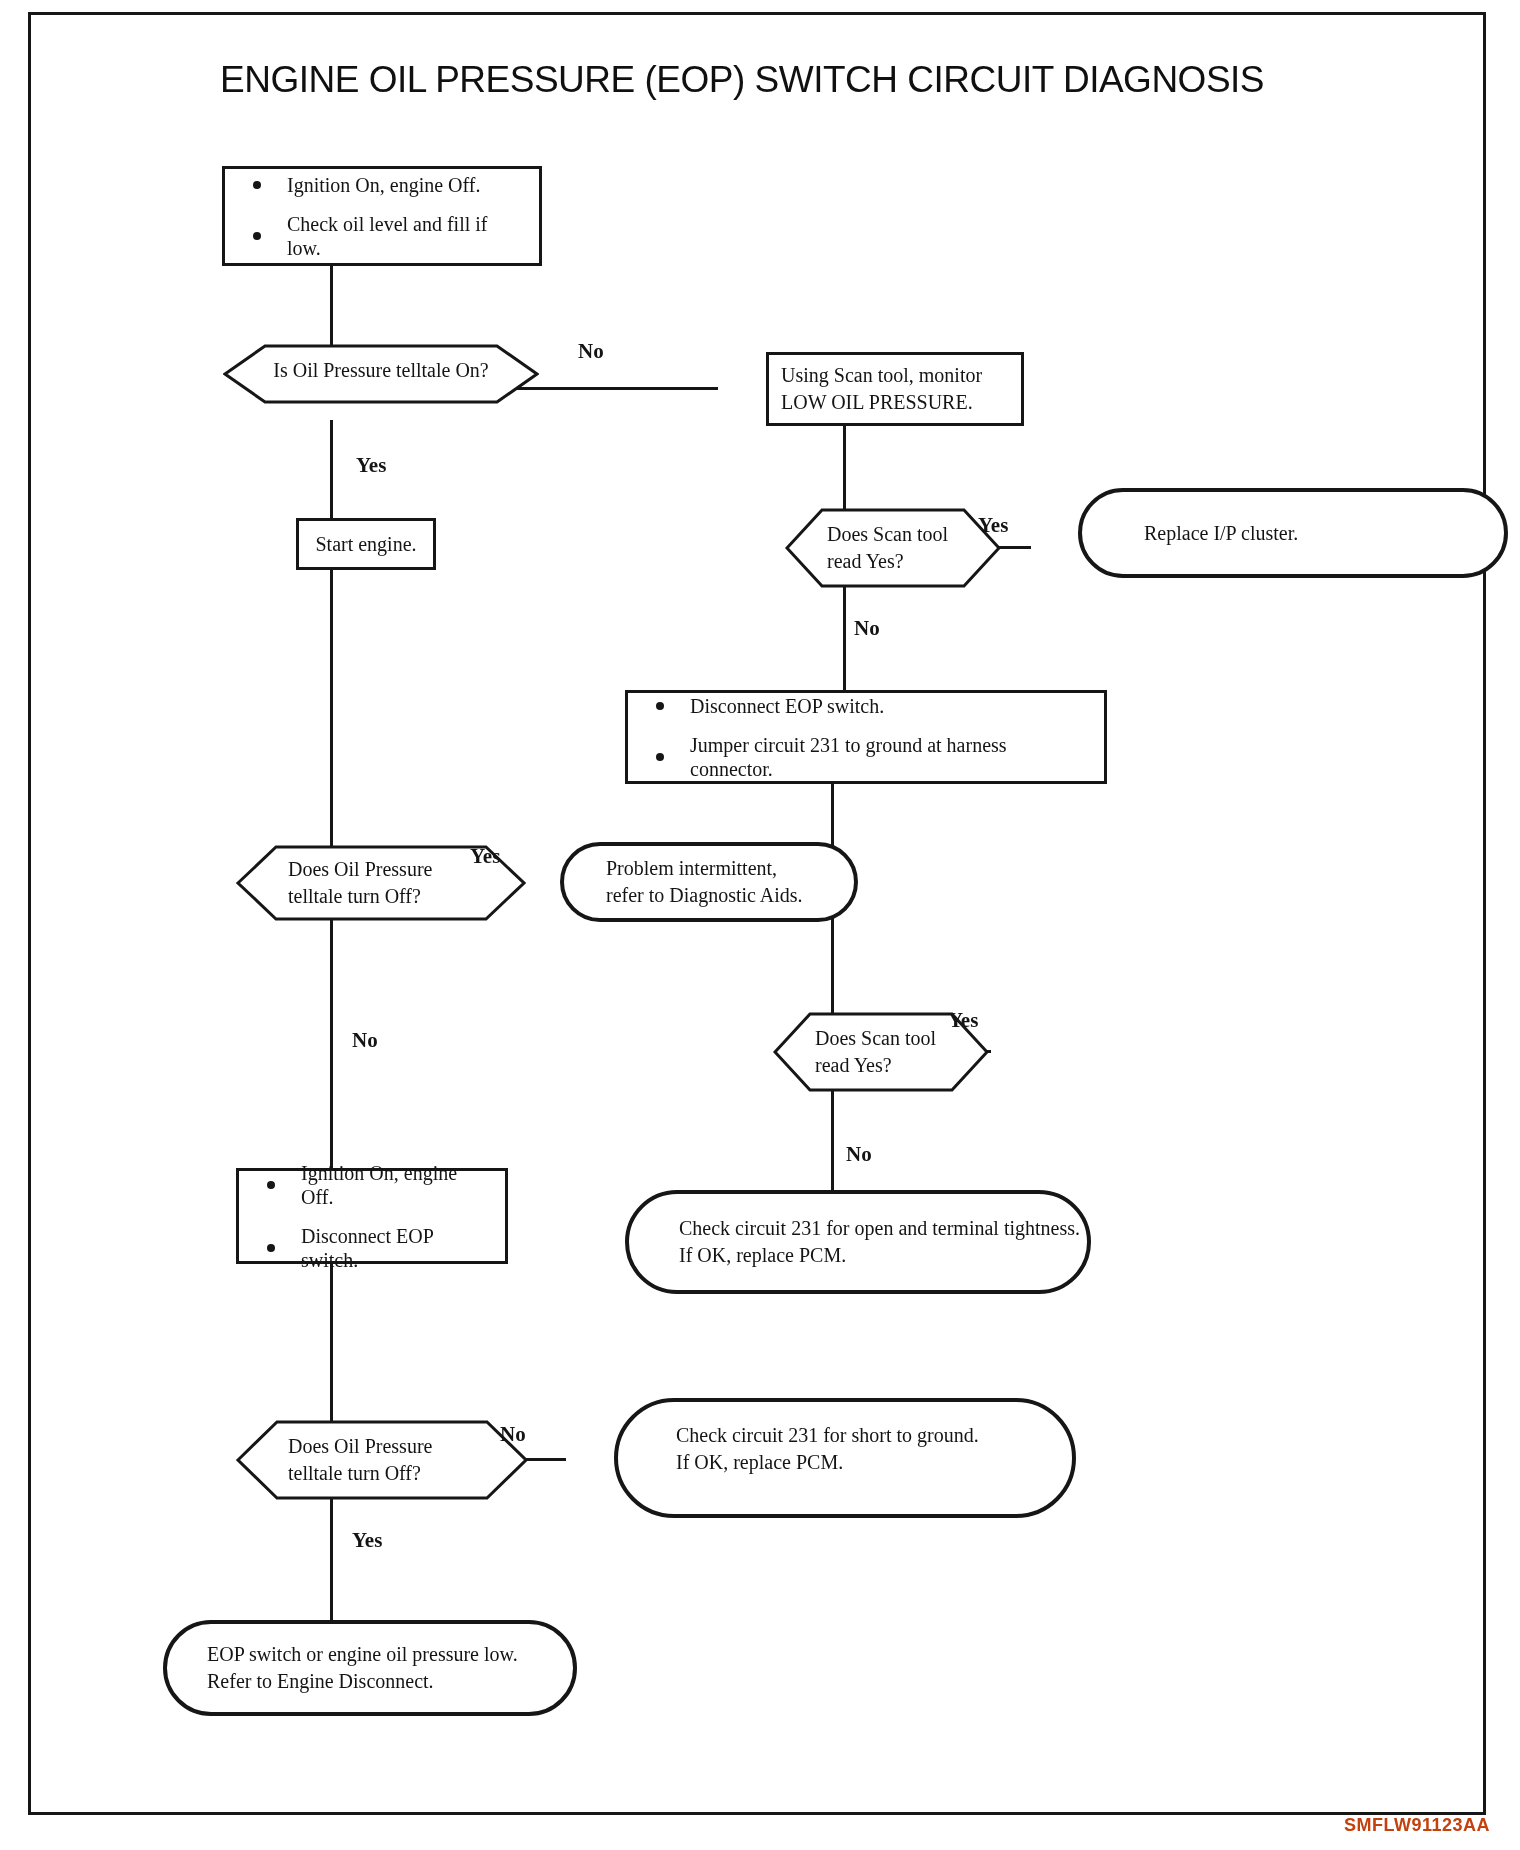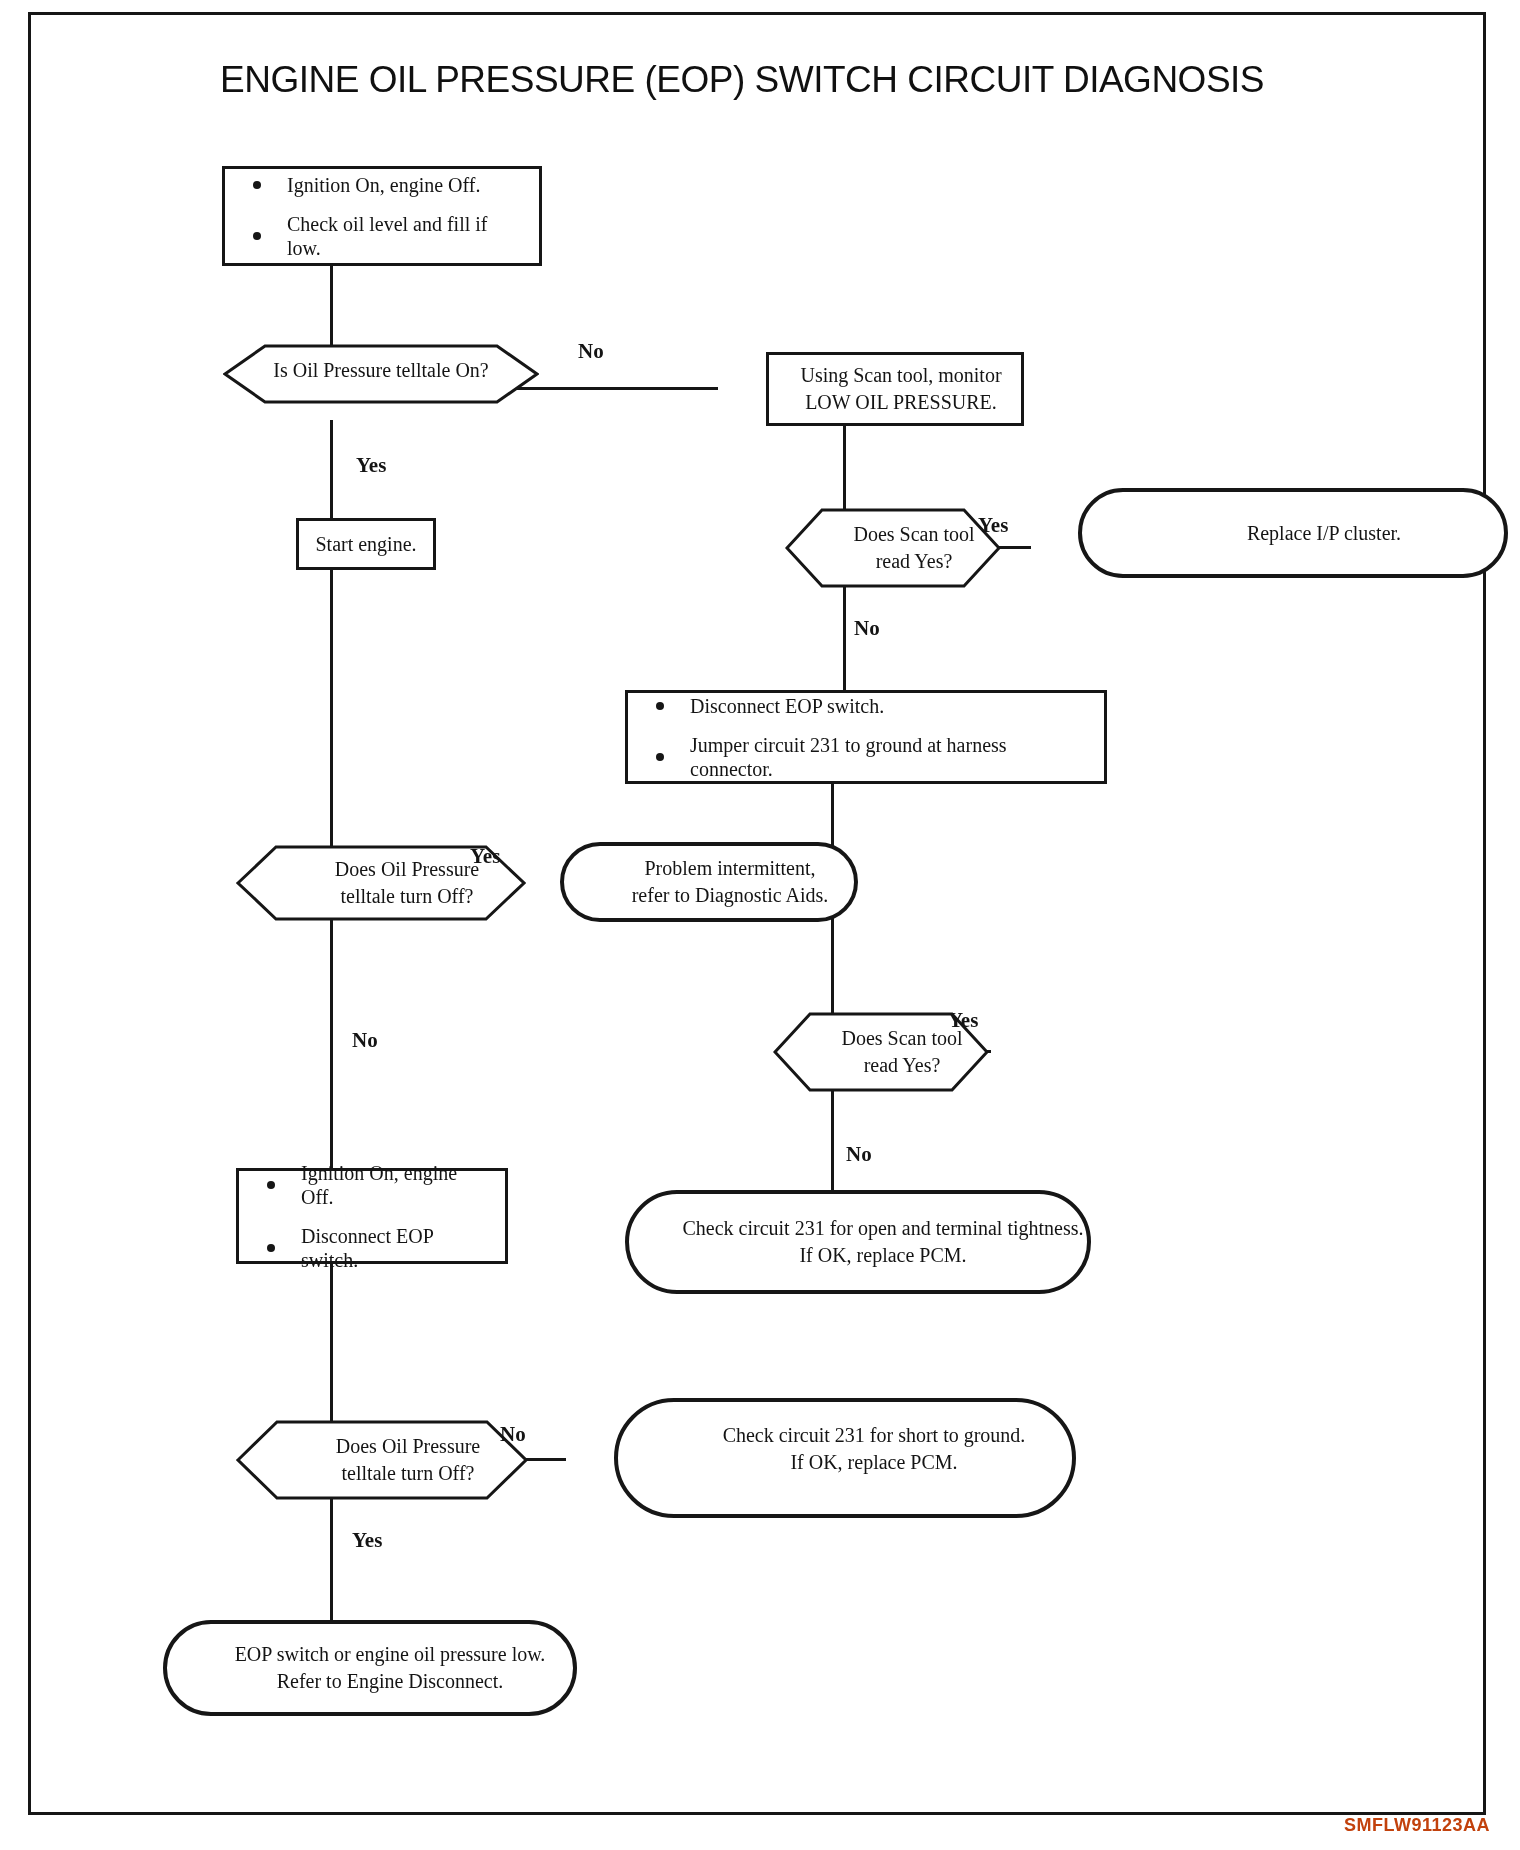--- a/index.html
+++ b/index.html
@@ -12,21 +12,21 @@
          letter-spacing:-0.5px;color:#101010;white-space:nowrap;}
   .ln{position:absolute;background:#161616;}
   .node{position:absolute;box-sizing:border-box;background:#ffffff;margin-left:48px;}
   .proc{border:3px solid #161616;}
   .stadium{border:4px solid #161616;}
   .hex{background:transparent;border:none;}
   .hex svg{position:absolute;left:0;top:0;}
   .txt{position:absolute;inset:0;display:flex;flex-direction:column;justify-content:center;
        font-size:20px;line-height:27px;}
   .txt.center{align-items:center;text-align:center;}
-  .txt.left{align-items:center;}
+  .txt.left{align-items:flex-start;}
   .bullets{display:flex;flex-direction:column;justify-content:center;gap:15px;padding:10px 14px;}
   .brow{display:flex;align-items:center;font-size:20px;line-height:24px;}
   .dot{width:8px;height:8px;border-radius:50%;background:#161616;flex:0 0 auto;
        margin:0 26px 0 14px;}
   .lbl{position:absolute;font-size:21px;font-weight:700;color:#141414;
        font-family:"Liberation Serif", serif;}
   .code{position:absolute;left:1344px;top:1815px;font-family:"Liberation Sans", sans-serif;
         font-size:18px;font-weight:700;color:#c2410c;letter-spacing:0.5px;}
 </style>
 </head>

